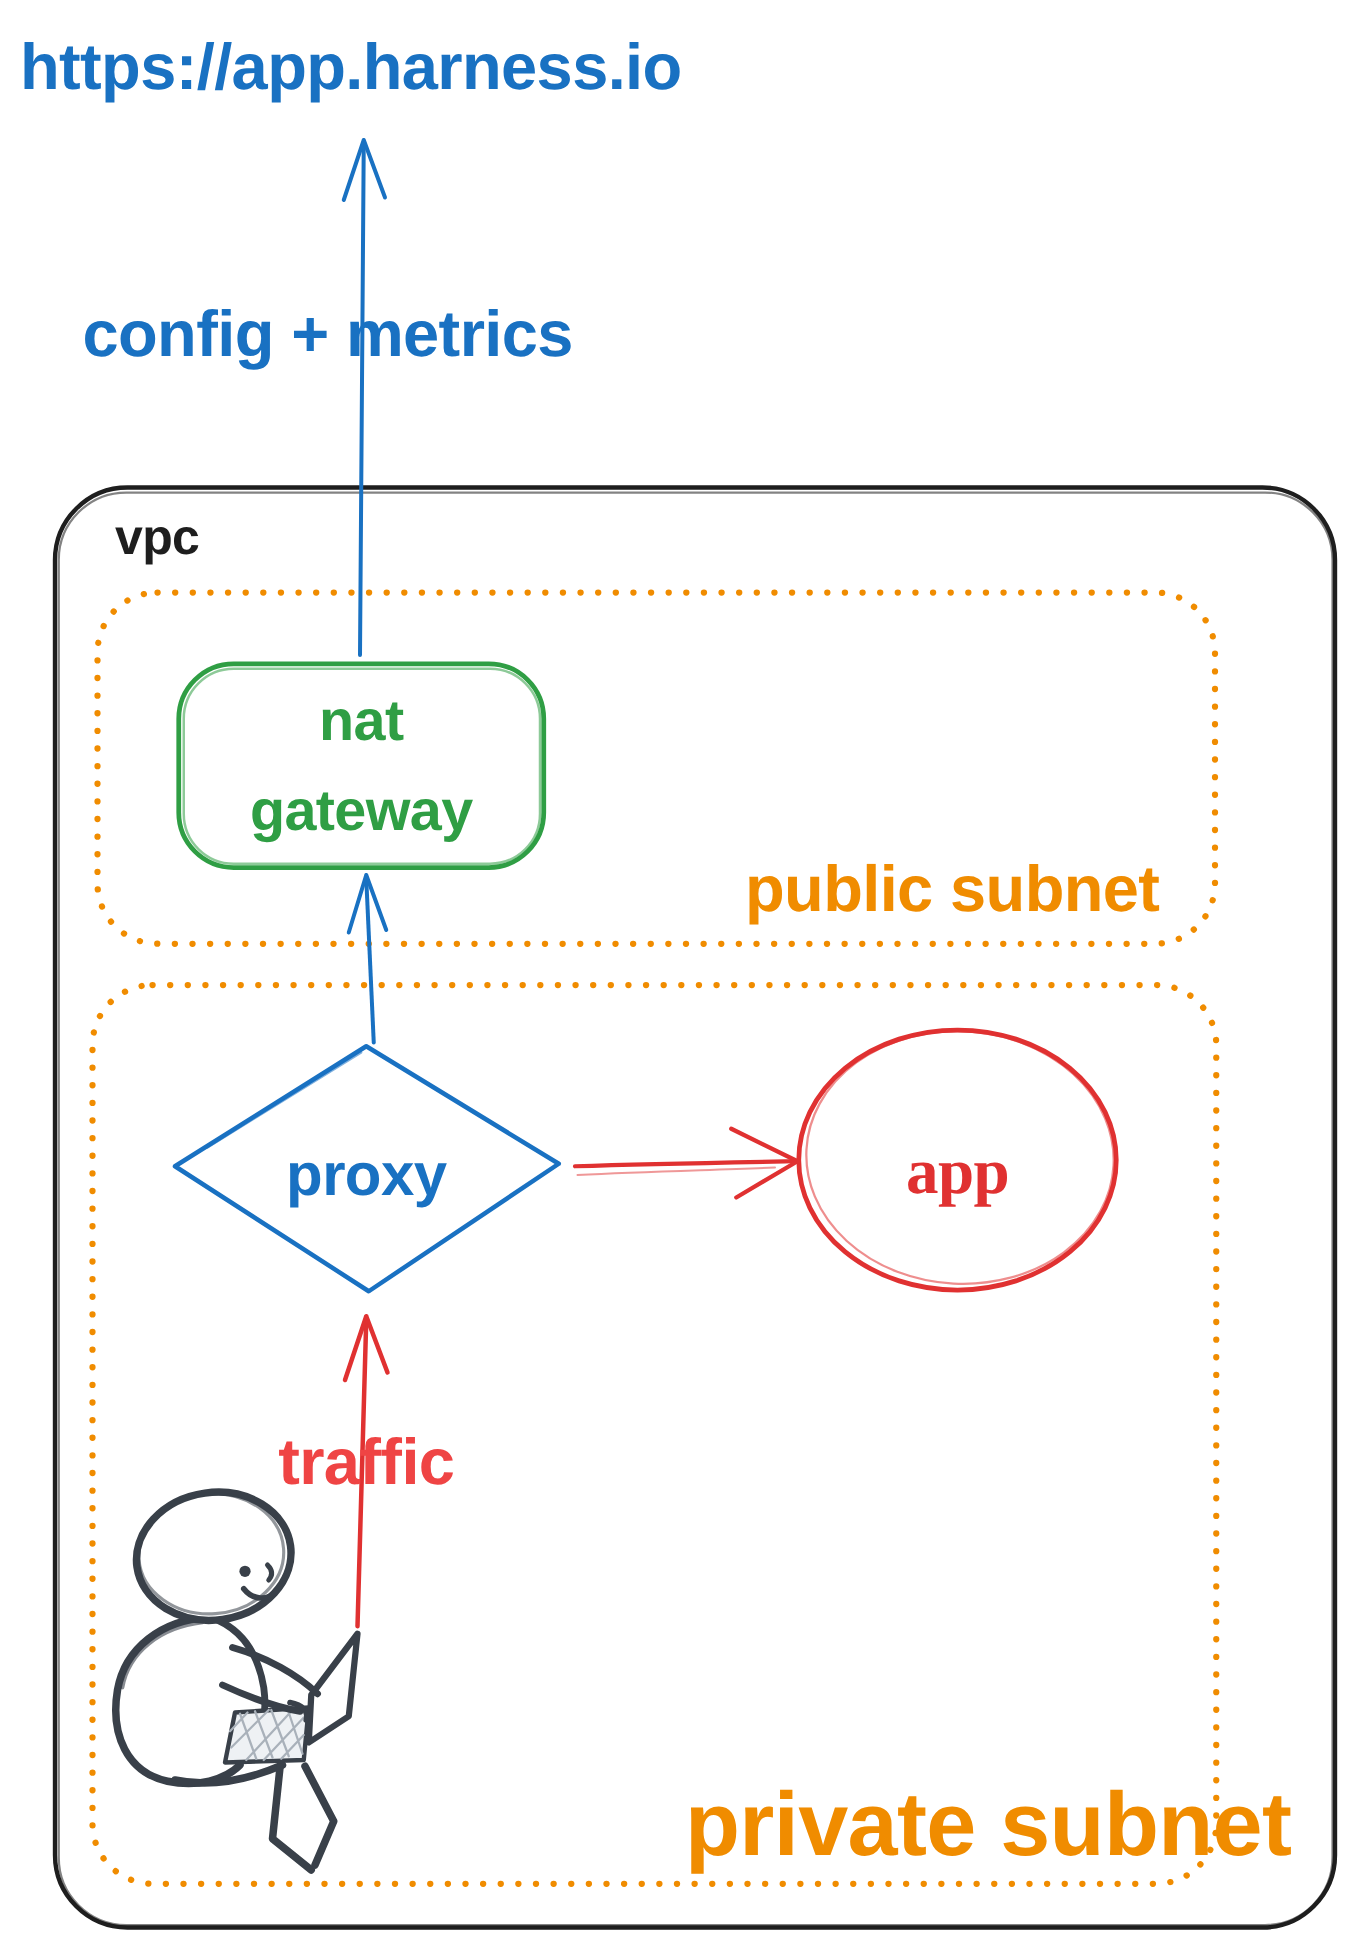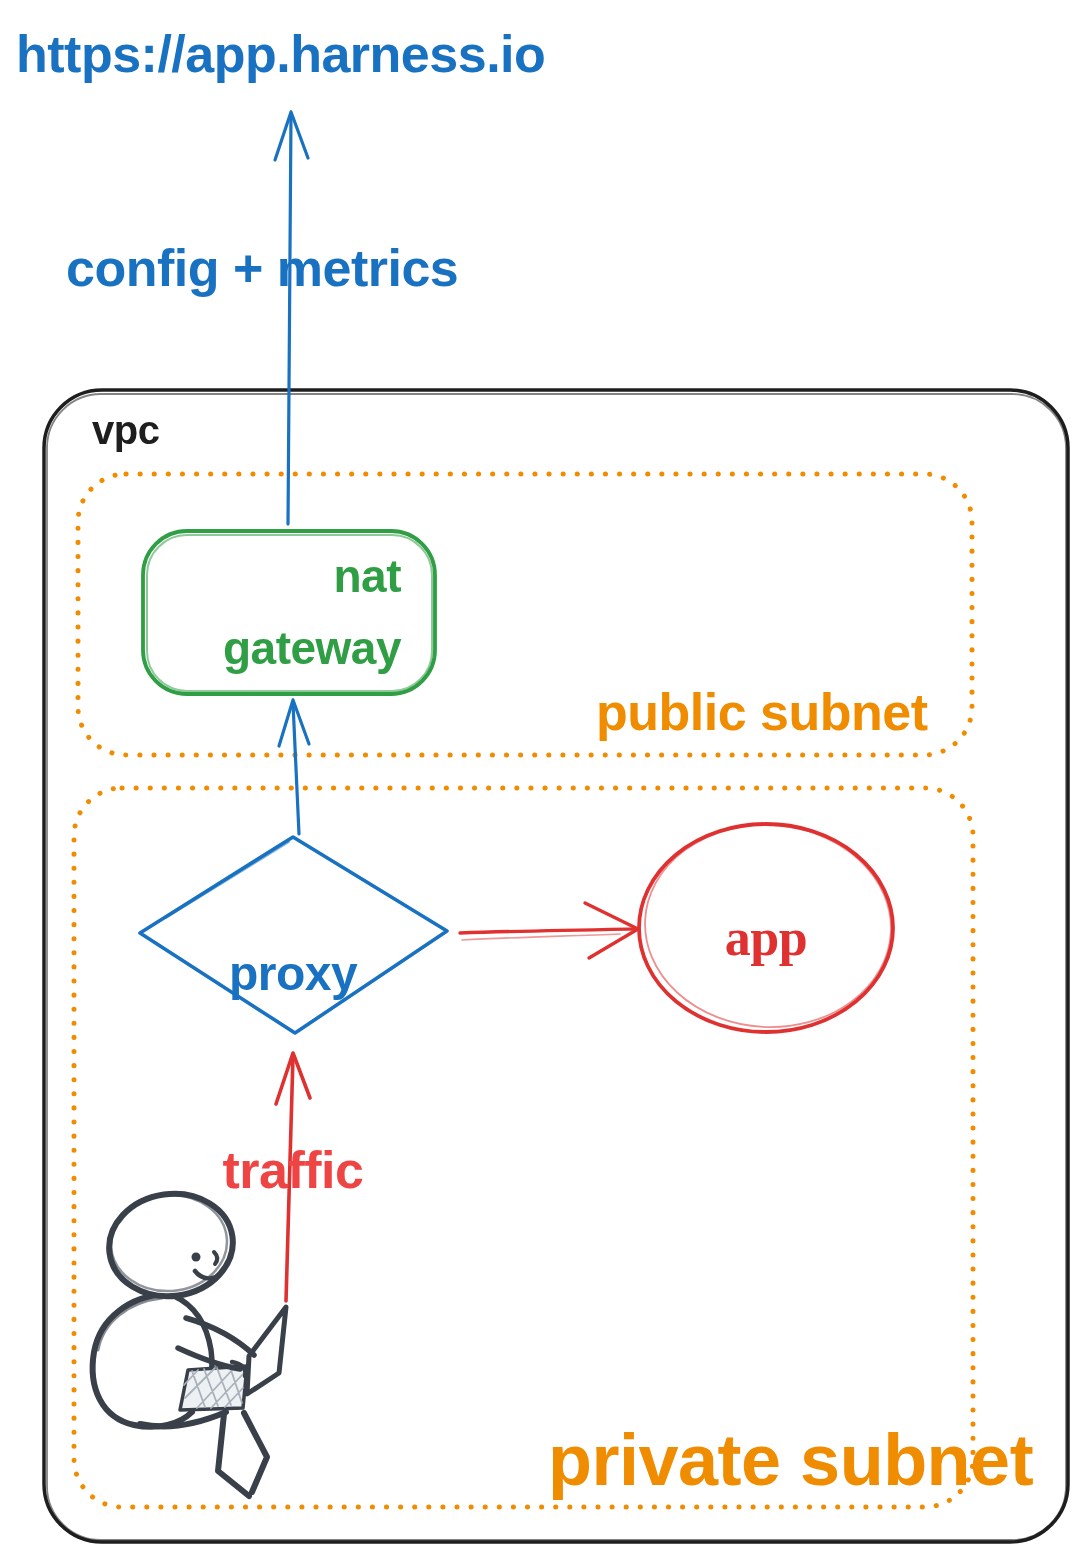--- a/index.html
+++ b/index.html
@@ -122,24 +122,24 @@
 
   <div class="label" style="left: 66px; top: 240px; font-size: 52px; color: rgb(25, 113, 194);">config + metrics</div>
 
   <div class="label" style="left: 16px; top: 26px; font-size: 52px; color: rgb(25, 113, 194);">https://app.harness.io</div>
 
   <div class="label" style="left: 64px; top: 408px; font-size: 40px; color: rgb(30, 30, 30); margin-left: 28px;">vpc</div>
 
   <div class="label" style="left: 596px; top: 684px; font-size: 52px; color: rgb(240, 140, 0);">public subnet</div>
 
   <div class="nat-box">
-    <div class="inner" style="color: rgb(47, 158, 68); text-align: right;">nat gateway</div>
+    <div class="inner" style="color: rgb(47, 158, 68);">nat gateway</div>
   </div>
 
-  <div class="label center" style="left: 293px; top: 941px; font-size: 48px; color: rgb(25, 113, 194); margin-top: 33px;">proxy</div>
+  <div class="label center" style="left: 293px; top: 941px; font-size: 48px; color: rgb(25, 113, 194);">proxy</div>
 
   <div class="label center" style="left: 766px; top: 938px; font-size: 52px; color: rgb(224, 49, 49); font-family: Liberation Serif, serif;">app</div>
 
   <div class="label center" style="left: 293px; top: 1171px; font-size: 52px; color: #ef4444;">traffic</div>
 
   <div class="label" style="left: 548px; top: 1421px; font-size: 72px; color: rgb(240, 140, 0);">private subnet</div>
 
 </div>
 
 </body></html>

